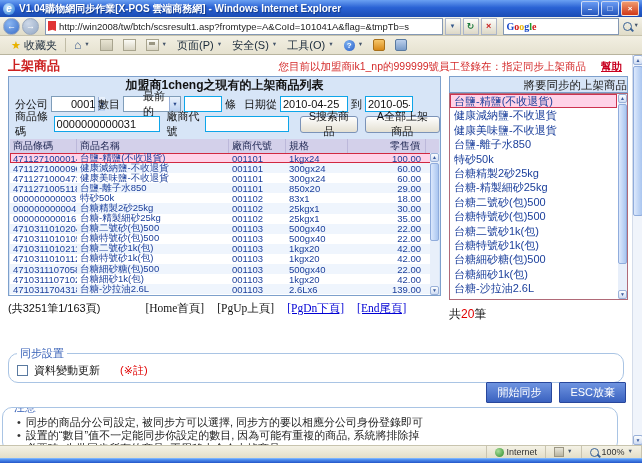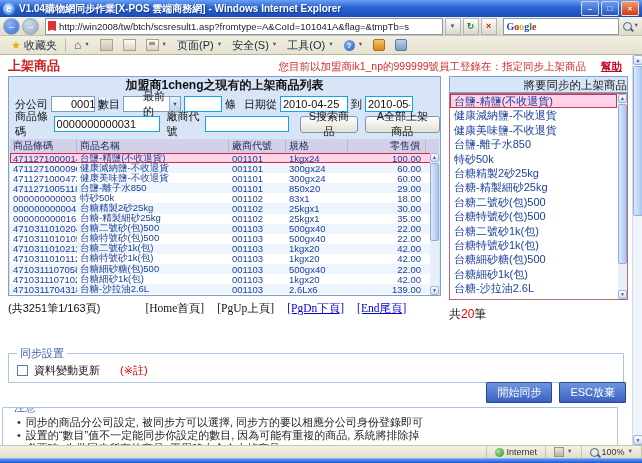--- a/index.html
+++ b/index.html
@@ -117,21 +117,21 @@
   .count-line{margin-top:6px;font-size:12px;color:#111;}
   .count-red{color:#e00000;}
   
   .pagination{position:absolute;left:8px;top:246px;width:433px;font-size:11px;color:#111;white-space:nowrap;}
   .pg-group{margin-left:42px;}
   .pg-item{margin-right:10px;font-family:"Liberation Serif","DejaVu Serif",serif;font-size:11.5px;}
   .pg-link{color:#0000d4;text-decoration:underline;cursor:pointer;}
   
   .action-row{position:absolute;left:8px;top:271px;display:flex;gap:8px;}
   
-  .fs{position:absolute;border:1px solid #a9c4e4;border-radius:1px;background:#fff;box-sizing:border-box;}
+  .fs{position:absolute;border:1px solid #a9c4e4;border-radius:10px;background:#fff;box-sizing:border-box;}
   .fs-legend{position:absolute;top:-7px;left:8px;background:#fff;padding:0 3px;font-size:11px;color:#3a63b8;line-height:12px;}
   .fs.sync{left:8px;top:298px;width:616px;height:30px;}
   .sync-inner{display:flex;align-items:center;gap:6px;padding:9px 0 0 8px;font-size:11px;color:#111;}
   .cb{width:11px;height:11px;border:1px solid #5a7aa0;background:#fff;box-sizing:border-box;}
   .note-mark{color:#e00000;margin-left:14px;}
   .blue-row{position:absolute;right:6px;top:327px;display:flex;gap:7px;}
   .blue-btn{height:21px;padding:0 10px;background:linear-gradient(#6f94e0,#3a62c0);border:1px solid #28479c;
     color:#fff;font-size:11px;display:inline-flex;align-items:center;cursor:pointer;font-family:inherit;border-radius:1px;}
   .fs.notes{left:2px;top:352px;width:616px;height:45px;overflow:hidden;}
   .notes-inner{padding:8px 0 0 14px;font-size:11px;color:#222;}

